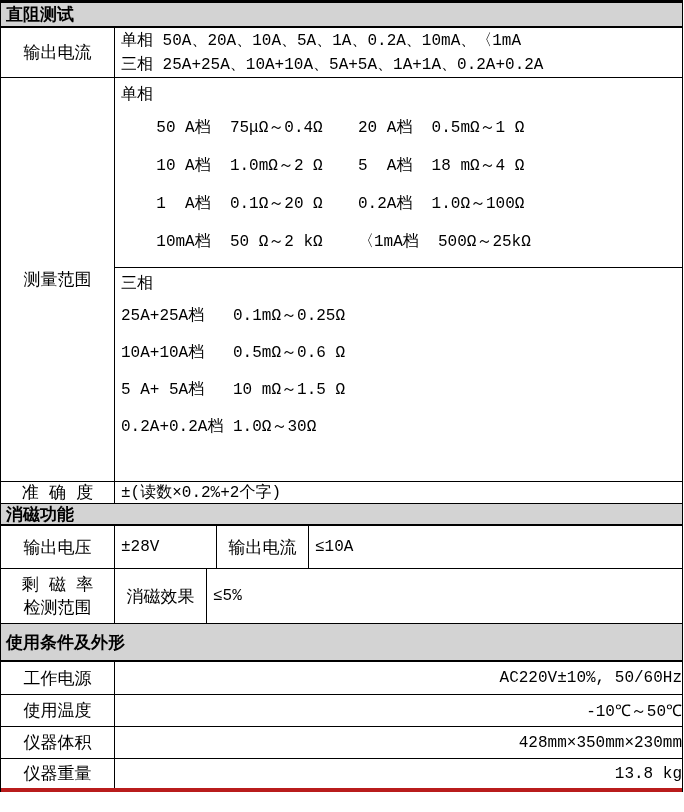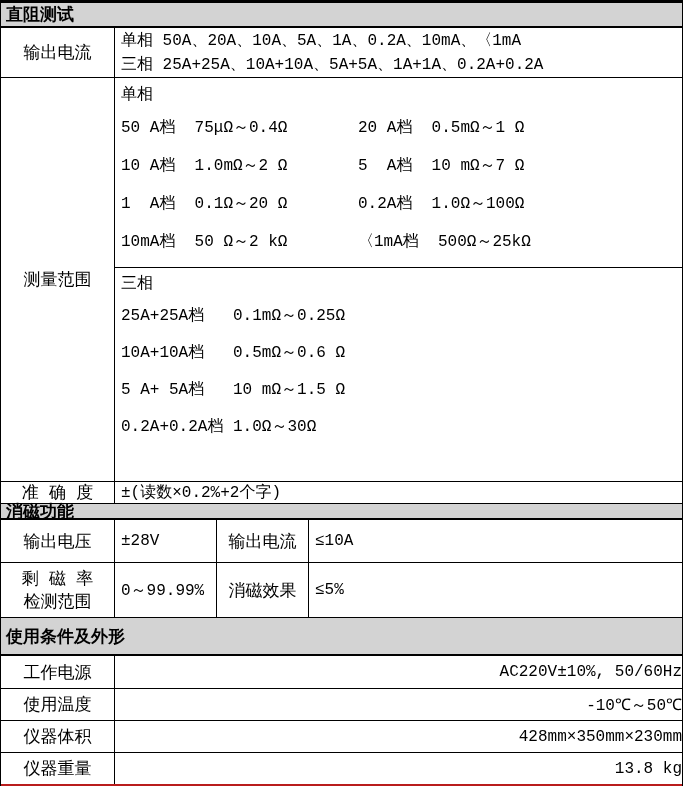--- a/index.html
+++ b/index.html
@@ -12,49 +12,49 @@
   .spec-table{
     width:683px;box-sizing:border-box;
     border-left:1px solid #000;border-right:1px solid #000;border-top:3px solid #000;
     background:#fff;
   }
   .sec{
     box-sizing:border-box;background:#d3d3d3;border-bottom:2px solid #000;
     font-weight:bold;font-size:17px;
     display:flex;align-items:center;padding-left:5px;
   }
-  .sec1{height:25px}.sec2{height:16px}.sec3{height:38px}
+  .sec1{height:25px}.sec2{height:22px}.sec3{height:38px}
   .row{display:flex;box-sizing:border-box;border-bottom:1px solid #000;}
   .lbl{
     flex:0 0 114px;box-sizing:border-box;border-right:1px solid #000;
     display:flex;flex-direction:column;align-items:center;justify-content:center;
     text-align:center;font-size:17px;white-space:pre;
   }
   .val{flex:1;box-sizing:border-box;display:flex;flex-direction:column;justify-content:center;padding-left:6px;}
   .pre{white-space:pre;}
   .oc-line{height:25px;display:flex;align-items:center;white-space:pre;}
   .r-range{height:404px;}
   .range-col{flex:1;display:flex;flex-direction:column;padding-left:0;}
-  .blk{box-sizing:border-box;padding-left:6px;display:flex;flex-direction:column;}
+  .blk{box-sizing:border-box;padding-left:6px;display:flex;flex-direction:column;text-align:center;}
   .blk-single{height:190px;border-bottom:1px solid #000;padding-top:3px;}
   .blk-three{height:213px;padding-top:2px;}
   .ln-title{height:27px;display:flex;align-items:center;white-space:pre;}
   .ln38{height:38px;display:flex;align-items:center;}
   .ln37{height:37px;display:flex;align-items:center;white-space:pre;}
   .sp-l{flex:0 0 237px;white-space:pre;}
   .sp-r{white-space:pre;}
   .r-oc{height:50px}
   .r-acc{height:22px}
   .r-d1{height:43px}
   .r-d2{height:55px}
   .c2{flex:0 0 102px;box-sizing:border-box;border-right:1px solid #000;display:flex;align-items:center;padding-left:6px;white-space:pre;}
   .c3{flex:0 0 92px;box-sizing:border-box;border-right:1px solid #000;display:flex;flex-direction:column;align-items:center;justify-content:center;font-size:17px;white-space:pre;}
   .c4{flex:1;display:flex;align-items:center;padding-left:6px;white-space:pre;}
   .u-row .val{white-space:pre;text-align:right;}
-  .last{border-bottom:2px solid #b91c1c;gap:24px;}
+  .last{border-bottom:4px solid #b91c1c;gap:24px;}
 </style>
 </head>
 <body>
 
 <div class="page">
   <div class="spec-table">
 
     <div class="sec sec1">直阻测试</div>
 
     <div class="row r-oc">
@@ -69,21 +69,21 @@
       <div class="lbl">测量范围</div>
       <div class="range-col">
         <div class="blk blk-single">
           <div class="ln-title">单相</div>
           <div class="ln38">
             <span class="sp-l">50 A档  75μΩ～0.4Ω</span>
             <span class="sp-r">20 A档  0.5mΩ～1 Ω</span>
           </div>
           <div class="ln38">
             <span class="sp-l">10 A档  1.0mΩ～2 Ω</span>
-            <span class="sp-r">5  A档  10 mΩ～7 Ω</span>
+            <span class="sp-r">5  A档  18 mΩ～4 Ω</span>
           </div>
           <div class="ln38">
             <span class="sp-l">1  A档  0.1Ω～20 Ω</span>
             <span class="sp-r">0.2A档  1.0Ω～100Ω</span>
           </div>
           <div class="ln38">
             <span class="sp-l">10mA档  50 Ω～2 kΩ</span>
             <span class="sp-r">〈1mA档  500Ω～25kΩ</span>
           </div>
         </div>
@@ -109,21 +109,20 @@
       <div class="c2">±28V</div>
       <div class="c3">输出电流</div>
       <div class="c4">≤10A</div>
     </div>
 
     <div class="row r-d2">
       <div class="lbl">
         <div>剩 磁 率</div>
         <div>检测范围</div>
       </div>
-      <div class="c2">0～99.99%</div>
       <div class="c3">消磁效果</div>
       <div class="c4">≤5%</div>
     </div>
 
     <div class="sec sec3">使用条件及外形</div>
 
     <div class="row u-row" style="height:33px">
       <div class="lbl">工作电源</div>
       <div class="val">AC220V±10%, 50/60Hz</div>
     </div>

